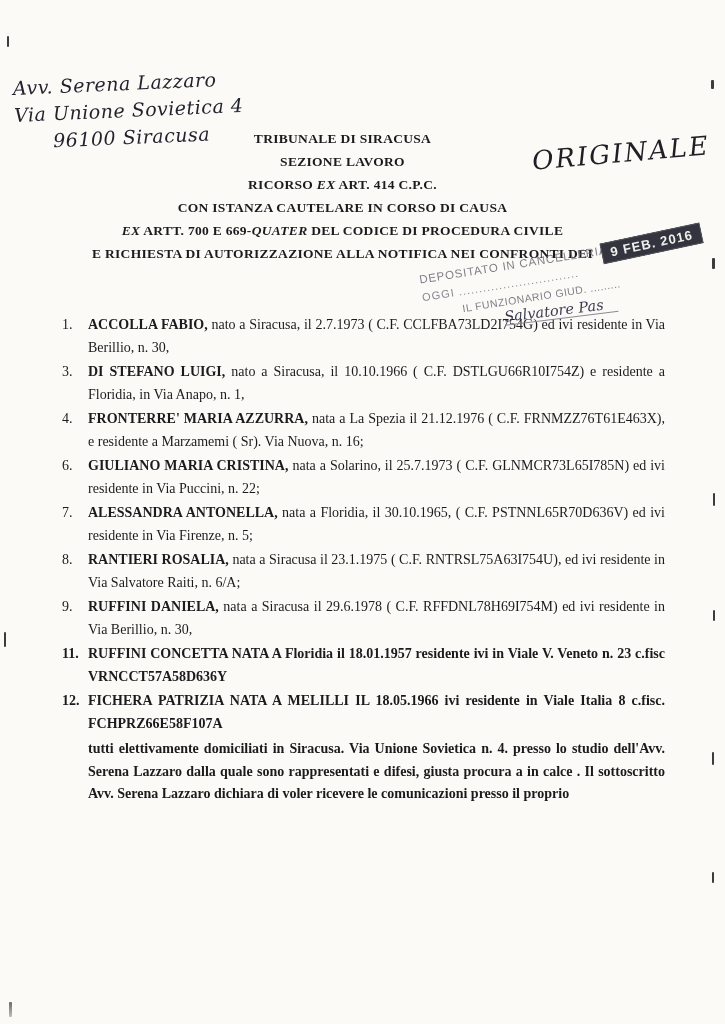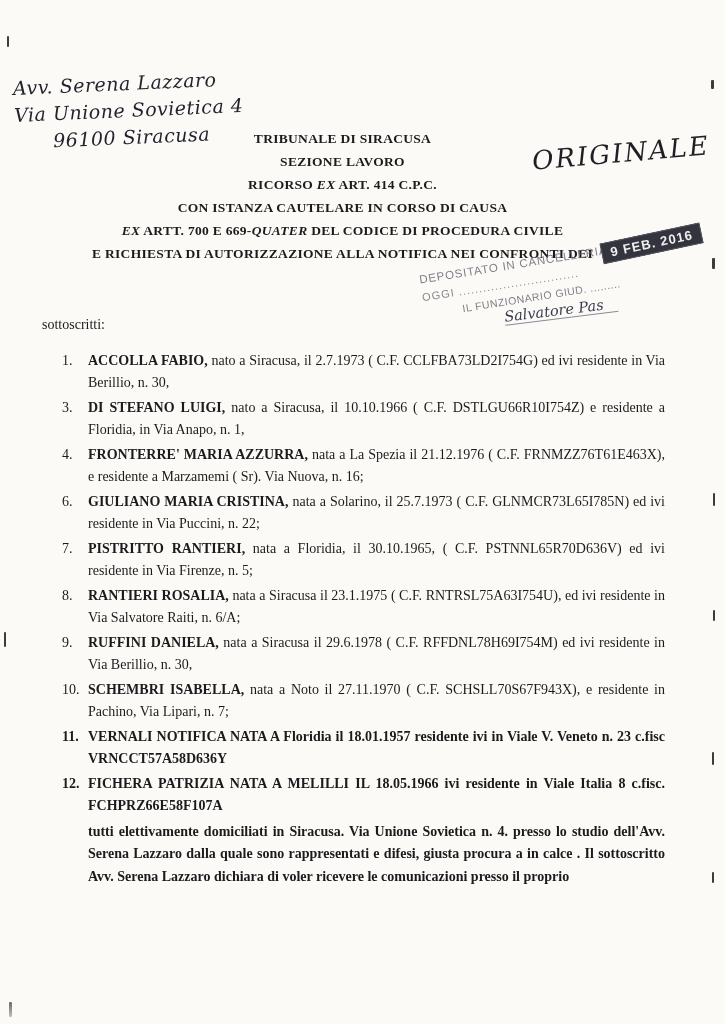--- a/index.html
+++ b/index.html
@@ -135,32 +135,30 @@
 
   <div class="stamp">
     <div class="dep">DEPOSITATO IN CANCELLERIA</div>
     <div class="datebox">9 FEB. 2016</div>
     <div class="oggi">OGGI ..............................</div>
     <div class="official">IL FUNZIONARIO GIUD. .........</div>
     <div class="sig">Salvatore Pas</div>
   </div>
 
   <div class="main">
-    <div class="intro">sottoscritti:</div>
 
     <div class="parties">
       <div class="party"><span class="num">1.</span><span class="name">ACCOLLA FABIO,</span><span class="rest"> nato a Siracusa, il 2.7.1973 ( C.F. CCLFBA73LD2I754G) ed ivi residente in Via Berillio, n. 30,</span></div>
       <div class="party"><span class="num">3.</span><span class="name">DI STEFANO LUIGI,</span><span class="rest"> nato a Siracusa, il 10.10.1966 ( C.F. DSTLGU66R10I754Z) e residente a Floridia, in Via Anapo, n. 1,</span></div>
       <div class="party"><span class="num">4.</span><span class="name">FRONTERRE' MARIA AZZURRA,</span><span class="rest"> nata a La Spezia il 21.12.1976 ( C.F. FRNMZZ76T61E463X), e residente a Marzamemi ( Sr). Via Nuova, n. 16;</span></div>
       <div class="party"><span class="num">6.</span><span class="name">GIULIANO MARIA CRISTINA,</span><span class="rest"> nata a Solarino, il 25.7.1973 ( C.F. GLNMCR73L65I785N) ed ivi residente in Via Puccini, n. 22;</span></div>
-      <div class="party"><span class="num">7.</span><span class="name">PISTRITTO RANTIERI,</span><span class="rest"> nata a Floridia, il 30.10.1965, ( C.F. PSTNNL65R70D636V) ed ivi residente in Via Firenze, n. 5;</span></div>
+      <div class="party"><span class="num">7.</span><span class="name">ALESSANDRA ANTONELLA,</span><span class="rest"> nata a Floridia, il 30.10.1965, ( C.F. PSTNNL65R70D636V) ed ivi residente in Via Firenze, n. 5;</span></div>
       <div class="party"><span class="num">8.</span><span class="name">RANTIERI ROSALIA,</span><span class="rest"> nata a Siracusa il 23.1.1975 ( C.F. RNTRSL75A63I754U), ed ivi residente in Via Salvatore Raiti, n. 6/A;</span></div>
       <div class="party"><span class="num">9.</span><span class="name">RUFFINI DANIELA,</span><span class="rest"> nata a Siracusa il 29.6.1978 ( C.F. RFFDNL78H69I754M) ed ivi residente in Via Berillio, n. 30,</span></div>
-      <div class="party"><span class="num">10.</span><span class="name">SCHEMBRI ISABELLA,</span><span class="rest"> nata a Noto il 27.11.1970 ( C.F. SCHSLL70S67F943X), e residente in Pachino, Via Lipari, n. 7;</span></div>
-      <div class="party all-bold"><span class="num">11.</span><span class="name">VERNALI NOTIFICA</span><span class="rest"> NATA A Floridia il 18.01.1957 residente ivi in Viale V. Veneto n. 23 c.fisc VRNCCT57A58D636Y</span></div>
+      <div class="party all-bold"><span class="num">11.</span><span class="name">RUFFINI CONCETTA</span><span class="rest"> NATA A Floridia il 18.01.1957 residente ivi in Viale V. Veneto n. 23 c.fisc VRNCCT57A58D636Y</span></div>
       <div class="party all-bold"><span class="num">12.</span><span class="name">FICHERA PATRIZIA</span><span class="rest"> NATA A MELILLI IL 18.05.1966 ivi residente in Viale Italia 8 c.fisc. FCHPRZ66E58F107A</span></div>
     </div>
 
     <div class="closing">tutti elettivamente domiciliati in Siracusa. Via Unione Sovietica n. 4. presso lo studio dell'Avv. Serena Lazzaro dalla quale sono rappresentati e difesi, giusta procura a in calce . Il sottoscritto Avv. Serena Lazzaro dichiara di voler ricevere le comunicazioni presso il proprio</div>
   </div>
 
   <div class="artifact" style="left:711px; top:80px;  width:3px; height:9px;"></div>
   <div class="artifact" style="left:712px; top:258px; width:3px; height:11px;"></div>
   <div class="artifact" style="left:713px; top:493px; width:2px; height:13px;"></div>
   <div class="artifact" style="left:713px; top:610px; width:2px; height:11px;"></div>

